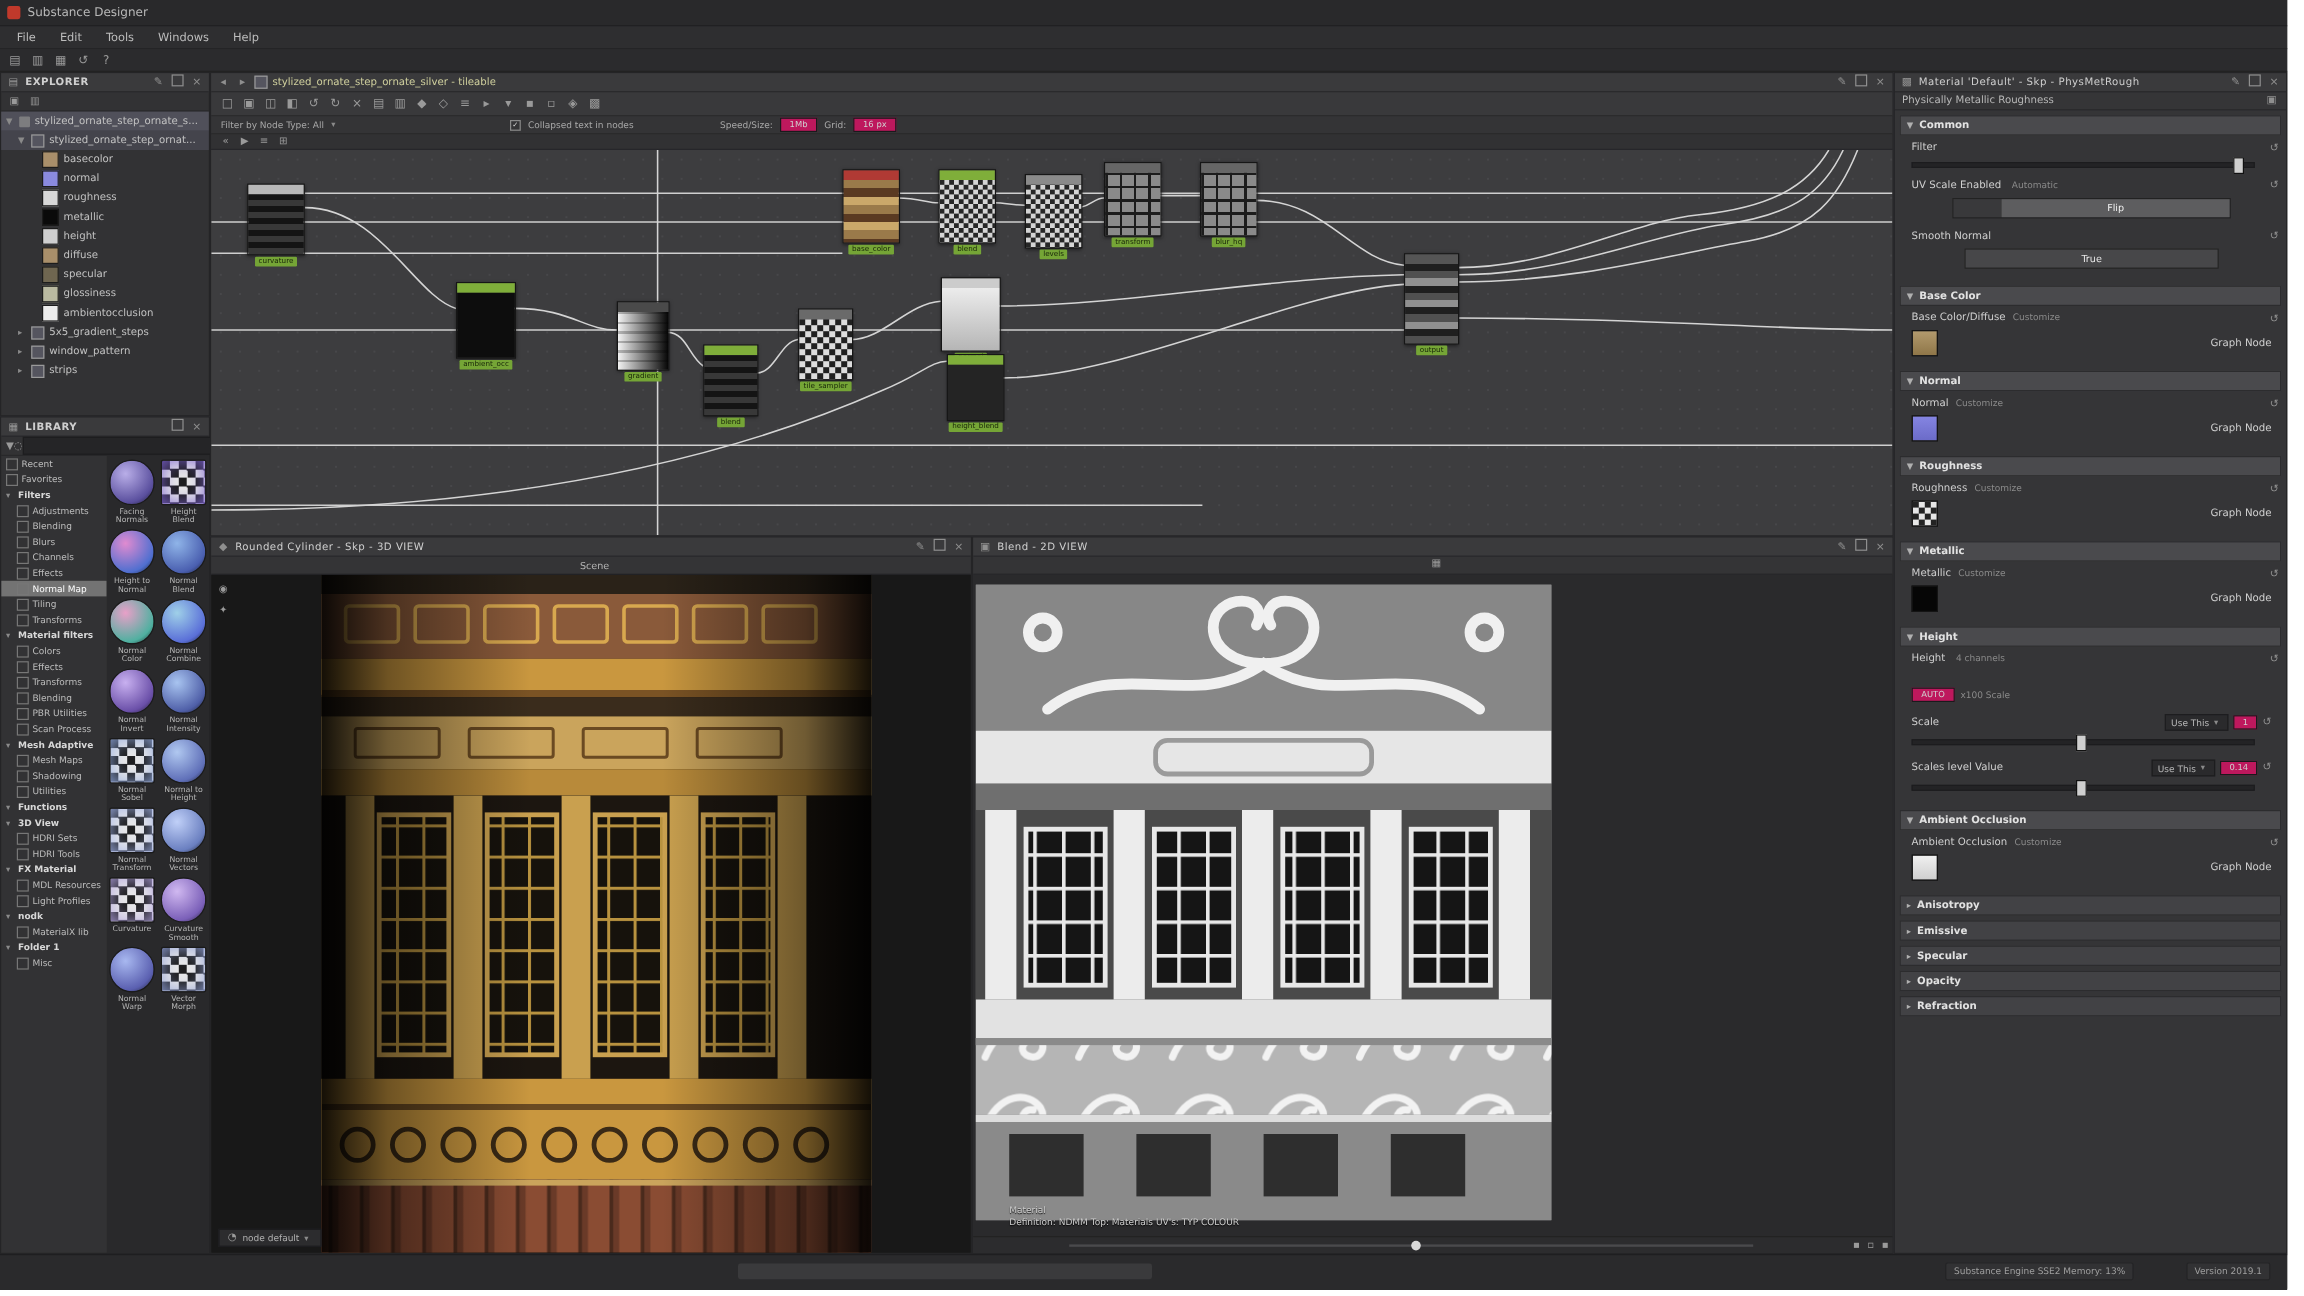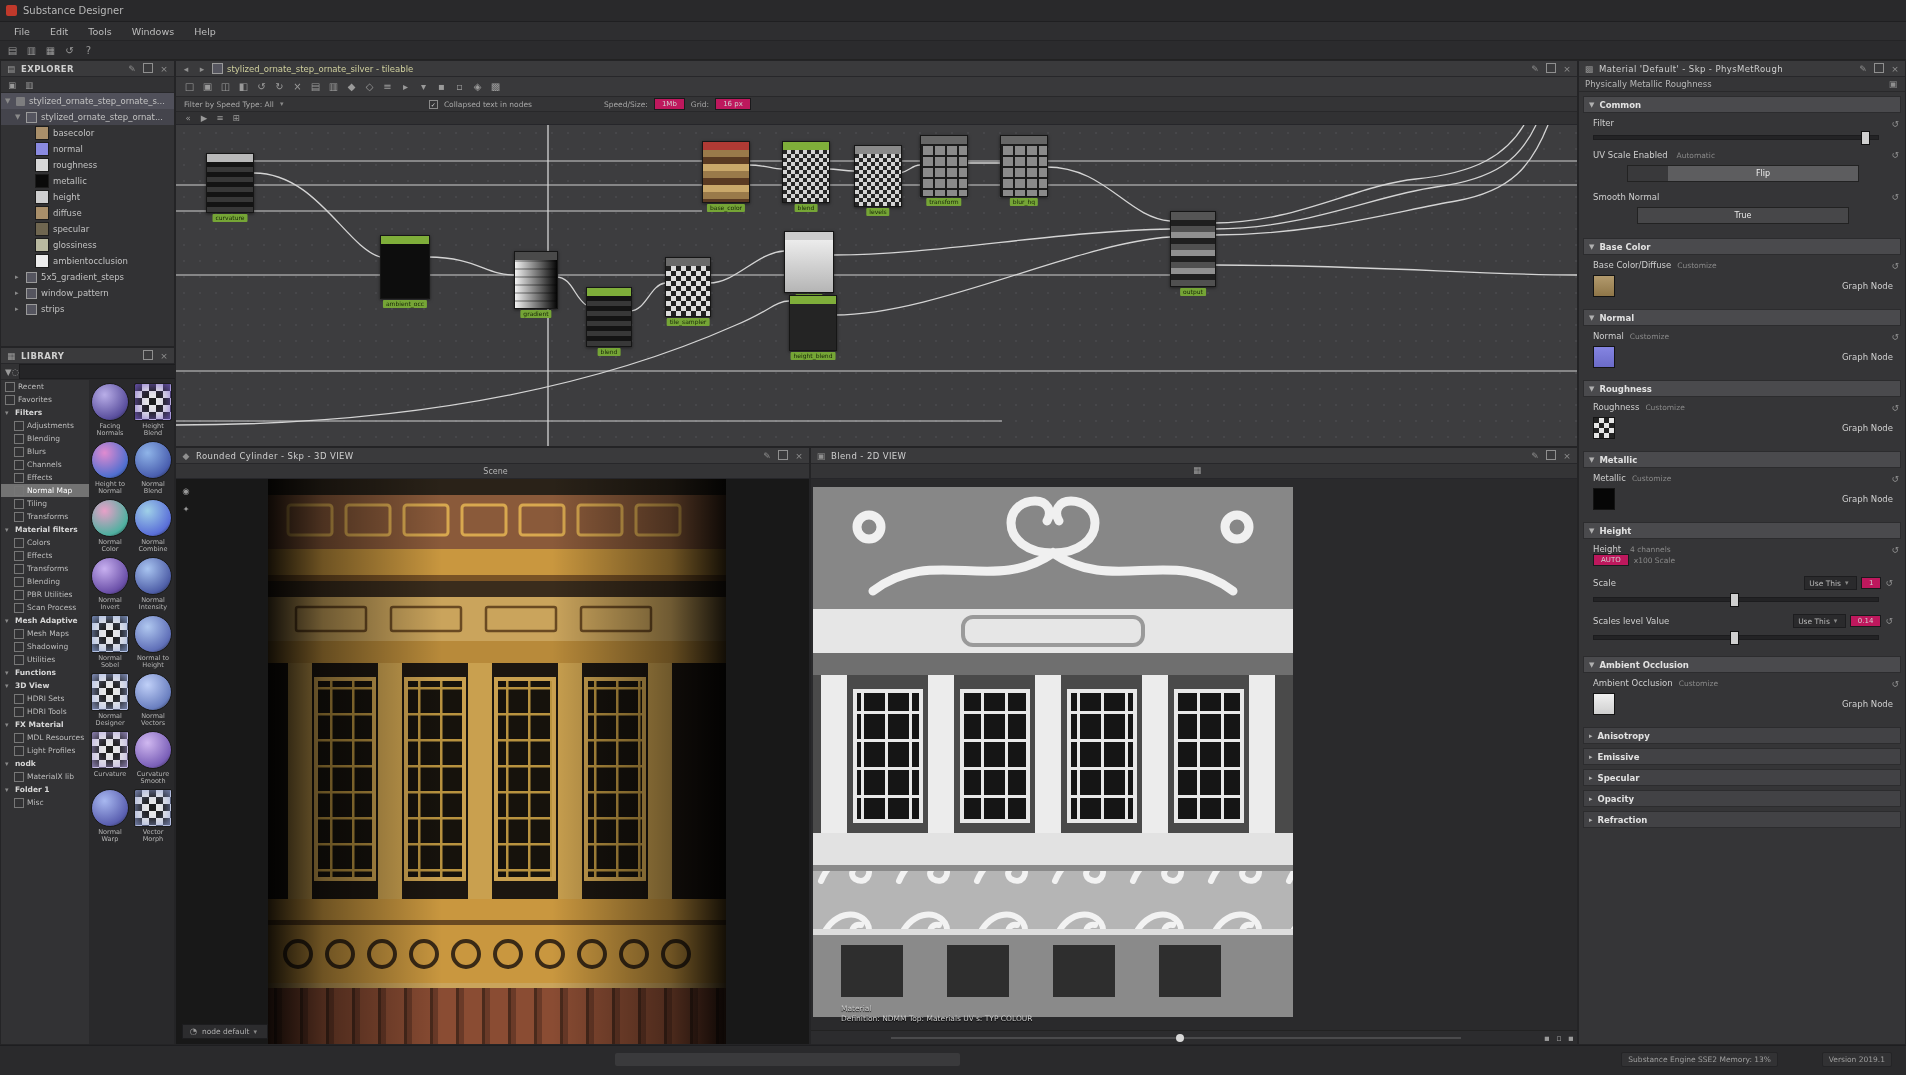--- a/index.html
+++ b/index.html
@@ -390,21 +390,21 @@
           <div class="lib-item">
             <div class="lib-thumb th-checker" style="box-shadow: rgb(143, 168, 224) 0px 0px 14px inset;"></div>
             <div class="lib-label">Normal Sobel</div>
           </div>
           <div class="lib-item">
             <div class="lib-thumb" style="background: radial-gradient(circle at 35% 30%, rgb(176, 200, 240), rgb(95, 111, 184) 70%, rgb(21, 21, 26) 100%); border-radius: 50%;"></div>
             <div class="lib-label">Normal to Height</div>
           </div>
           <div class="lib-item">
             <div class="lib-thumb th-checker" style="box-shadow: rgb(159, 176, 232) 0px 0px 14px inset;"></div>
-            <div class="lib-label">Normal Designer</div>
+            <div class="lib-label">Normal Transform</div>
           </div>
           <div class="lib-item">
             <div class="lib-thumb" style="background: radial-gradient(circle at 35% 30%, rgb(192, 208, 248), rgb(106, 127, 192) 70%, rgb(21, 21, 26) 100%); border-radius: 50%;"></div>
             <div class="lib-label">Normal Vectors</div>
           </div>
           <div class="lib-item">
             <div class="lib-thumb th-checker" style="box-shadow: rgb(176, 160, 224) 0px 0px 14px inset;"></div>
             <div class="lib-label">Curvature</div>
           </div>
           <div class="lib-item">
@@ -448,21 +448,21 @@
         <span class="gicon">◇</span>
         <span class="gicon">≡</span>
         <span class="gicon">▸</span>
         <span class="gicon">▾</span>
         <span class="gicon">▪</span>
         <span class="gicon">▫</span>
         <span class="gicon">◈</span>
         <span class="gicon">▩</span>
       </div>
     <div class="gfilter">
-      <span>Filter by Speed Type: All</span>
+      <span>Filter by Node Type: All</span>
       <span class="caret">▾</span>
       <span style="width:130px;"></span>
       <span class="chk">✓</span>
       <span>Collapsed text in nodes</span>
       <span style="width:60px;"></span>
       <span>Speed/Size:</span>
       <span class="chip">1Mb</span>
       <span>Grid:</span>
       <span class="chip">16 px</span>
     </div>
@@ -877,21 +877,21 @@
       <div class="sec-h">
         <span class="tw">▼</span>
           <span>Height</span>
       </div>
       <div class="sec-b">
         <span class="reset" style="top:6px;">↺</span>
         <div>
           <span class="lbl">Height</span>
           <span class="hint">4 channels</span>
         </div>
-        <div style="margin-top:0;display:flex;align-items:center;gap:5px;">
+        <div style="margin-top:19px;display:flex;align-items:center;gap:5px;">
           <span class="chip">AUTO</span>
           <span class="hint" style="margin-left:0;">x100 Scale</span>
         </div>
         <div style="margin-top:10px;display:flex;align-items:center;">
           <span class="lbl">Scale</span>
           <span style="flex:1;"></span>
           <span class="combo">
               <span>Use This</span>
               <span class="caret">▾</span>
             </span>

